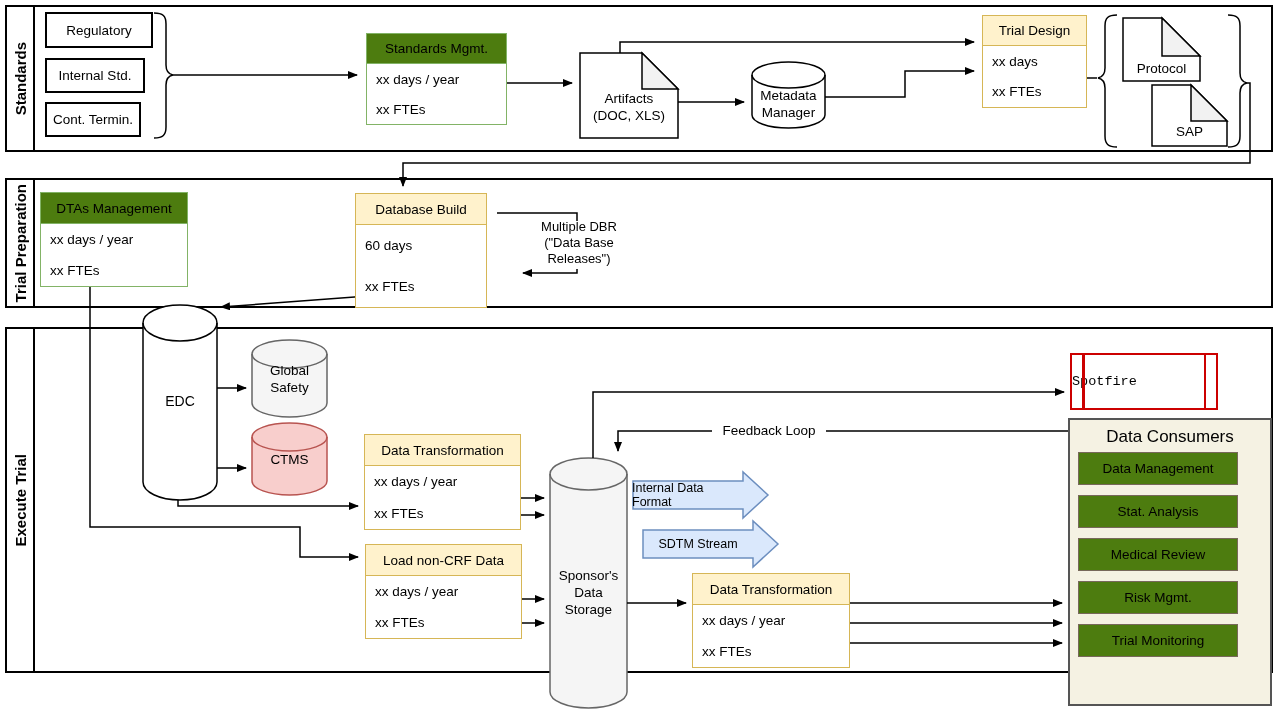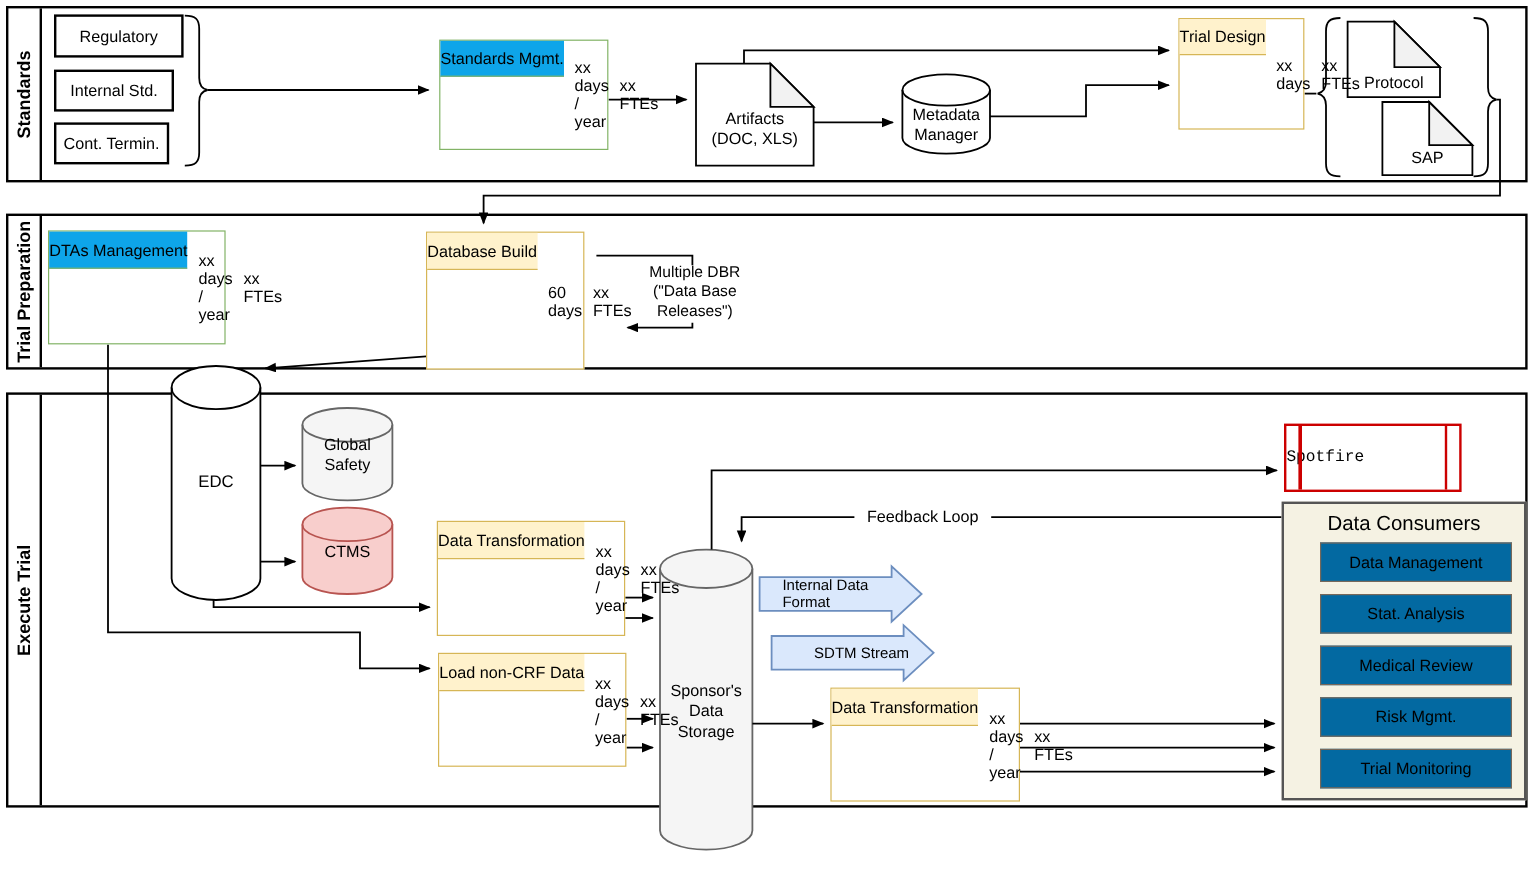--- a/index.html
+++ b/index.html
@@ -10,48 +10,48 @@
   .lane-label{position:absolute;left:0;top:0;bottom:0;width:28px;border-right:2px solid #000;
               display:flex;align-items:center;justify-content:center;box-sizing:border-box;}
   .lane-label span{writing-mode:vertical-rl;transform:rotate(180deg);
                    font-weight:bold;font-size:15px;white-space:nowrap;}
   
   svg.overlay{position:absolute;left:0;top:0;z-index:2;}
   
   .pbox{position:absolute;border:2px solid #000;background:#fff;z-index:3;box-sizing:border-box;
         display:flex;align-items:center;justify-content:center;font-size:13.5px;}
   
-  .hbox{position:absolute;background:#fff;z-index:3;box-sizing:border-box;display:flex;}
+  .hbox{position:absolute;background:#fff;z-index:3;box-sizing:border-box;display:flex;flex-direction:column;text-align:right;}
   .hbox .hd{flex:0 0 auto;display:flex;align-items:center;justify-content:center;
             font-size:13.5px;box-sizing:border-box;}
   .hbox .rw{flex:1 1 0;display:flex;align-items:center;padding-left:9px;font-size:13.5px;}
   .hbox.green{border:1.5px solid #82b366;}
-  .hbox.green .hd{background:#0ea5e9;border-bottom:1.5px solid #82b366;}
+  .hbox.green .hd{background:#4d7c0f;border-bottom:1.5px solid #82b366;}
   .hbox.yellow{border:1.5px solid #d6b656;}
   .hbox.yellow .hd{background:#fff2cc;border-bottom:1.5px solid #d6b656;}
   
   .flabel{position:absolute;z-index:4;font-size:13.5px;text-align:center;line-height:17px;}
   
   .spotfire{position:absolute;left:1070px;top:353px;width:148px;height:57px;border:2.5px solid #cc0000;
             background:#fff;z-index:3;display:flex;align-items:center;
             font-size:13.5px;box-sizing:border-box;font-family:Liberation Mono, monospace;}
   .spotfire .bar{position:absolute;top:0;bottom:0;width:2.5px;background:#cc0000;}
   .spotfire .bar.l{left:10px;} .spotfire .bar.r{right:10px;}
   
-  .panel{position:absolute;left:1068px;top:418px;width:204px;height:249px;background:#f5f2e3;
+  .panel{position:absolute;left:1068px;top:418px;width:204px;height:288px;background:#f5f2e3;
          border:2px solid #555;z-index:3;box-sizing:border-box;padding-left:17px;}
   .panel .ptitle{position:absolute;left:0;right:0;top:7px;text-align:center;font-size:17px;}
-  .consumer{position:absolute;left:30px;width:160px;height:33px;background:#0369a1;
+  .consumer{position:absolute;left:8px;width:160px;height:33px;background:#4d7c0f;
             border:1.5px solid #77685a;box-sizing:border-box;display:flex;align-items:center;
             justify-content:center;font-size:13.5px;}
   .dbr{position:absolute;left:533px;top:219px;width:92px;z-index:4;font-size:13px;
        line-height:16px;text-align:center;}
   .feedback{position:absolute;left:712px;top:423px;width:114px;background:#fff;z-index:4;
             font-size:13.5px;text-align:center;}
-  .ba-label{position:absolute;z-index:4;font-size:12.5px;display:flex;align-items:center;justify-content:center;margin-left:20px;}
+  .ba-label{position:absolute;z-index:4;font-size:12.5px;display:flex;align-items:center;justify-content:center;}
 </style>
 </head>
 <body>
 
 <div class="canvas">
 
   <div class="lane" style="left:5px;top:5px;width:1268px;height:147px">
     <div class="lane-label">
         <span>Standards</span>
       </div>

